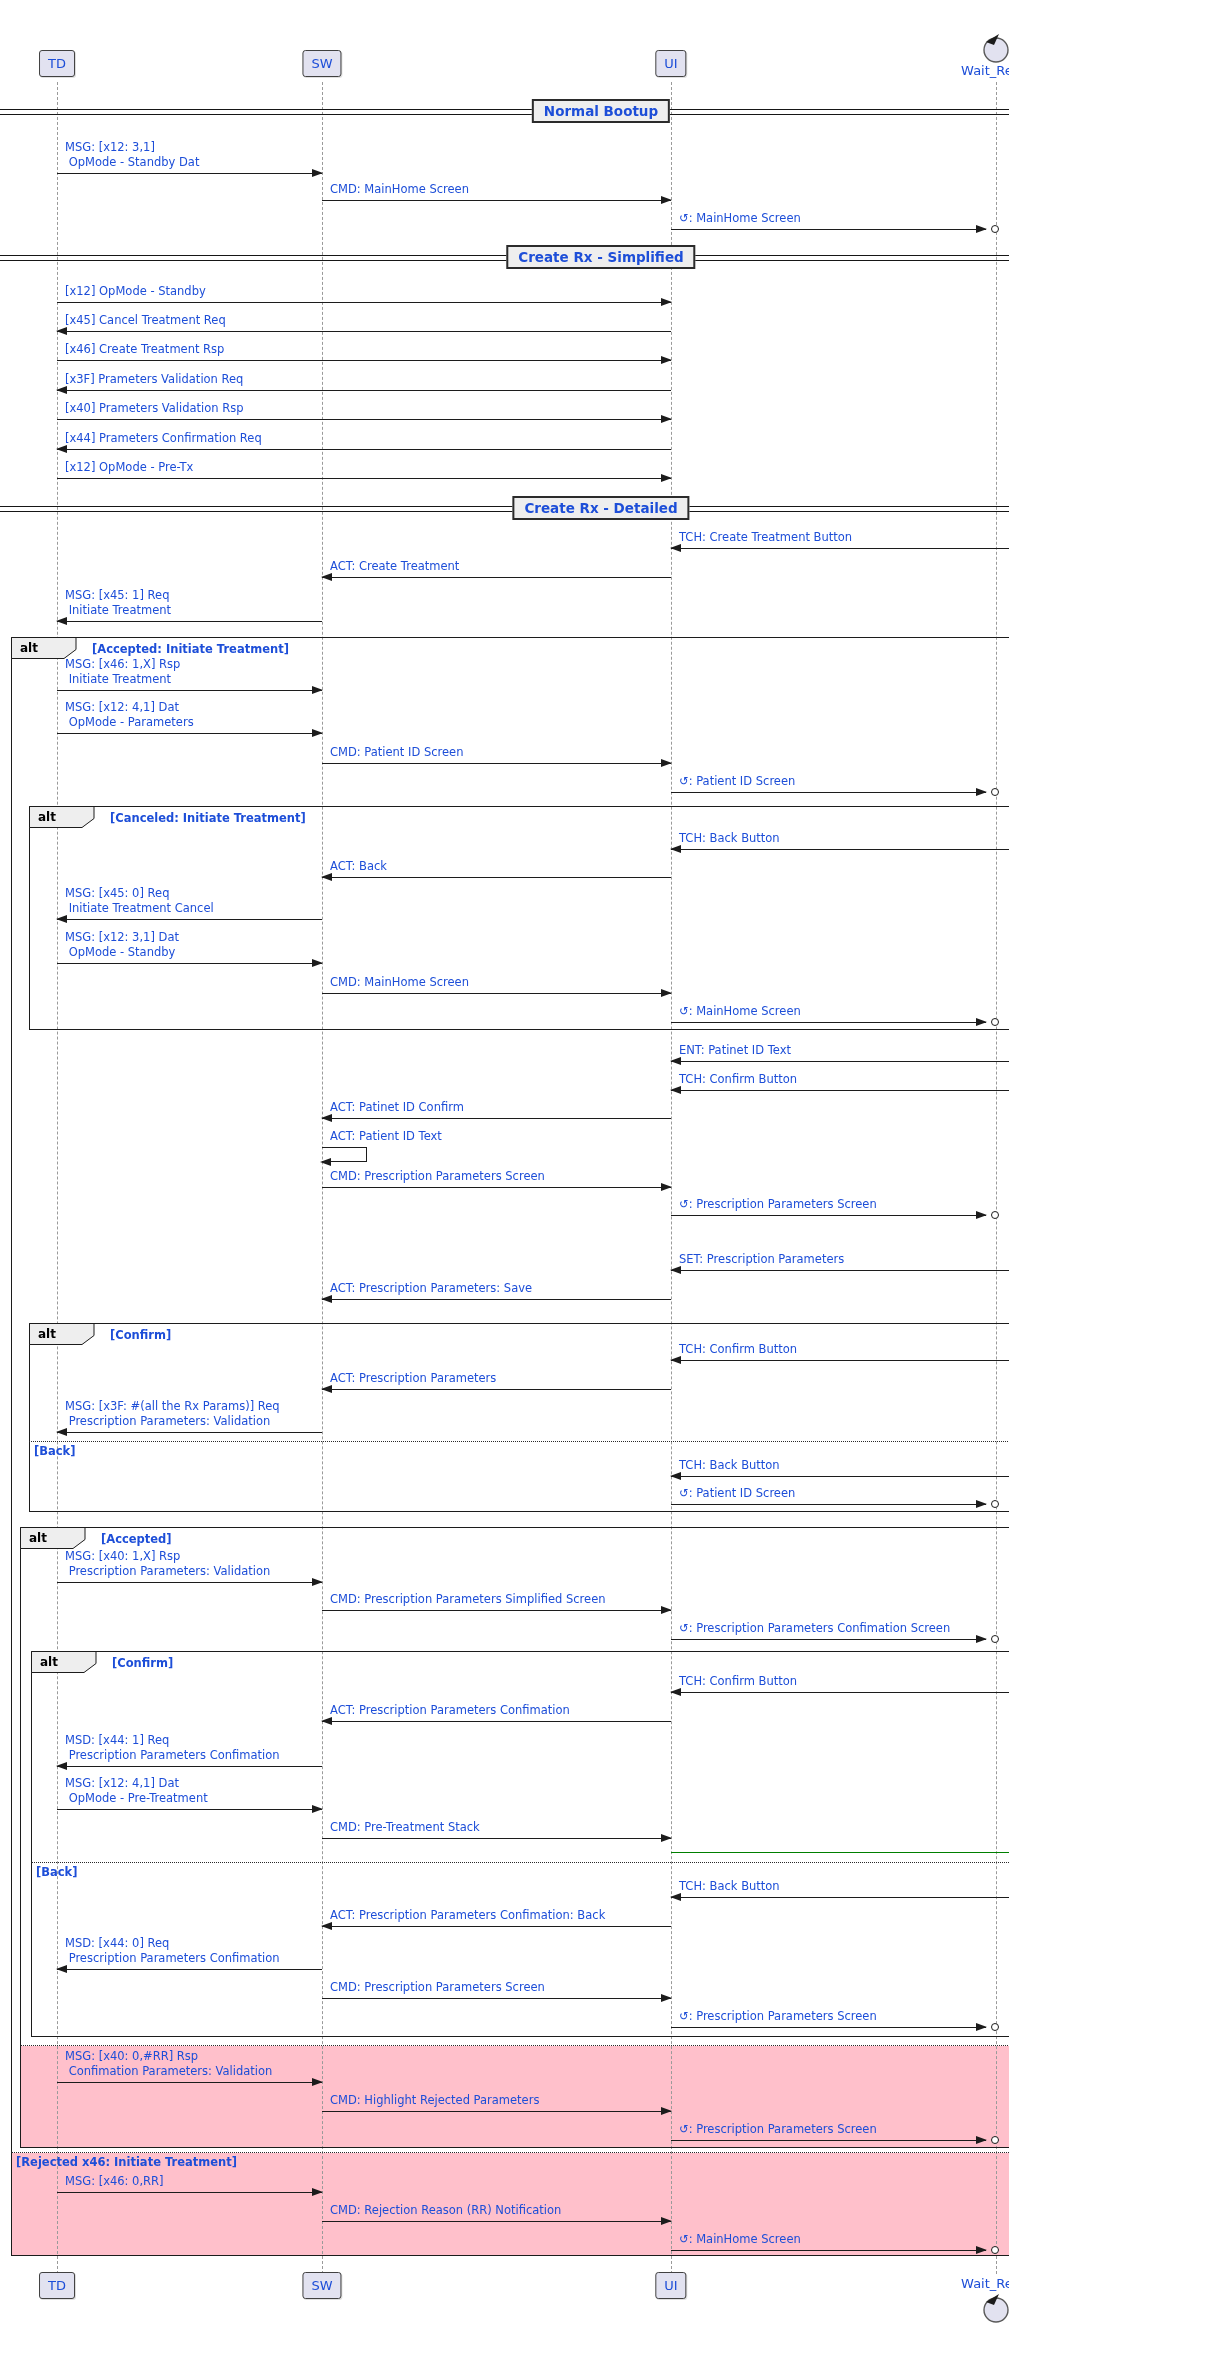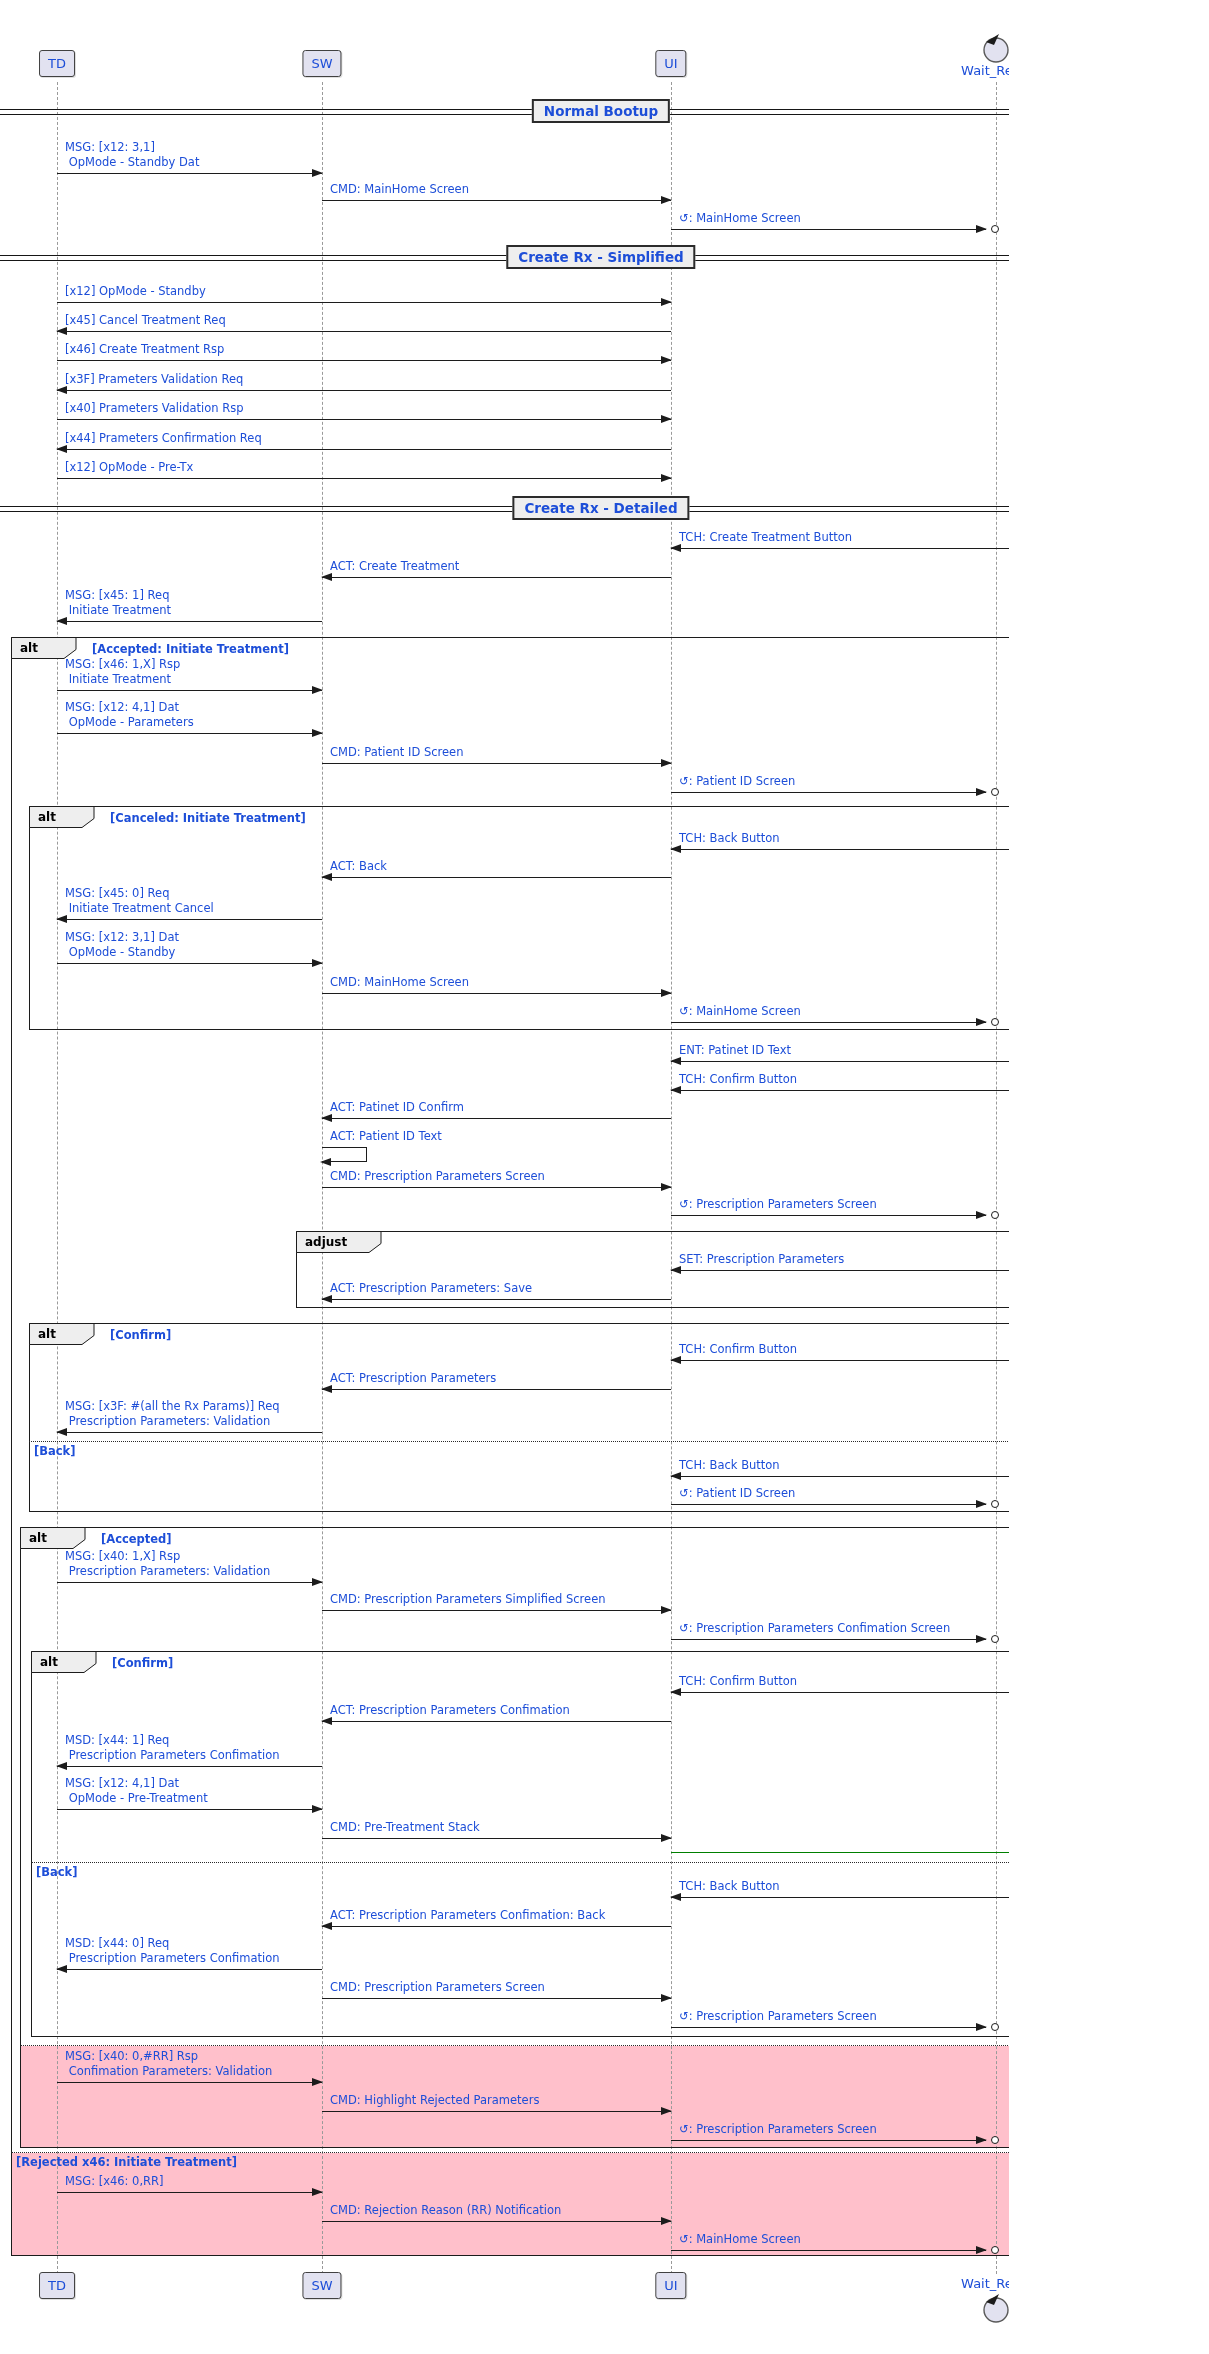--- a/index.html
+++ b/index.html
@@ -97,26 +97,20 @@
       </svg>
     <span class="cond" style="left:80px;top:4px">[Accepted: Initiate Treatment]</span>
   </div>
   <div class="frame" style="left:29px;top:806px;width:1075px;height:224px">
     <svg class="ftab" width="66" height="22" viewBox="0 0 66 22">
         <path d="M0.5,0.5 H65 V12.5 L53,21.5 H0.5 Z" fill="#EEEEEE" stroke="#1c1c1c"></path>
         <text x="9" y="15">alt</text>
       </svg>
     <span class="cond" style="left:80px;top:4px">[Canceled: Initiate Treatment]</span>
   </div>
-  <div class="frame" style="left:296px;top:1231px;width:808px;height:77px">
-    <svg class="ftab" width="86" height="22" viewBox="0 0 86 22">
-        <path d="M0.5,0.5 H85 V12.5 L73,21.5 H0.5 Z" fill="#EEEEEE" stroke="#1c1c1c"></path>
-        <text x="9" y="15">adjust</text>
-      </svg>
-  </div>
   <div class="frame" style="left:29px;top:1323px;width:1075px;height:189px">
     <svg class="ftab" width="66" height="22" viewBox="0 0 66 22">
         <path d="M0.5,0.5 H65 V12.5 L53,21.5 H0.5 Z" fill="#EEEEEE" stroke="#1c1c1c"></path>
         <text x="9" y="15">alt</text>
       </svg>
     <span class="cond" style="left:80px;top:4px">[Confirm]</span>
   </div>
   <div class="frame" style="left:20px;top:1527px;width:1164px;height:621px">
     <svg class="ftab" width="66" height="22" viewBox="0 0 66 22">
         <path d="M0.5,0.5 H65 V12.5 L53,21.5 H0.5 Z" fill="#EEEEEE" stroke="#1c1c1c"></path>

